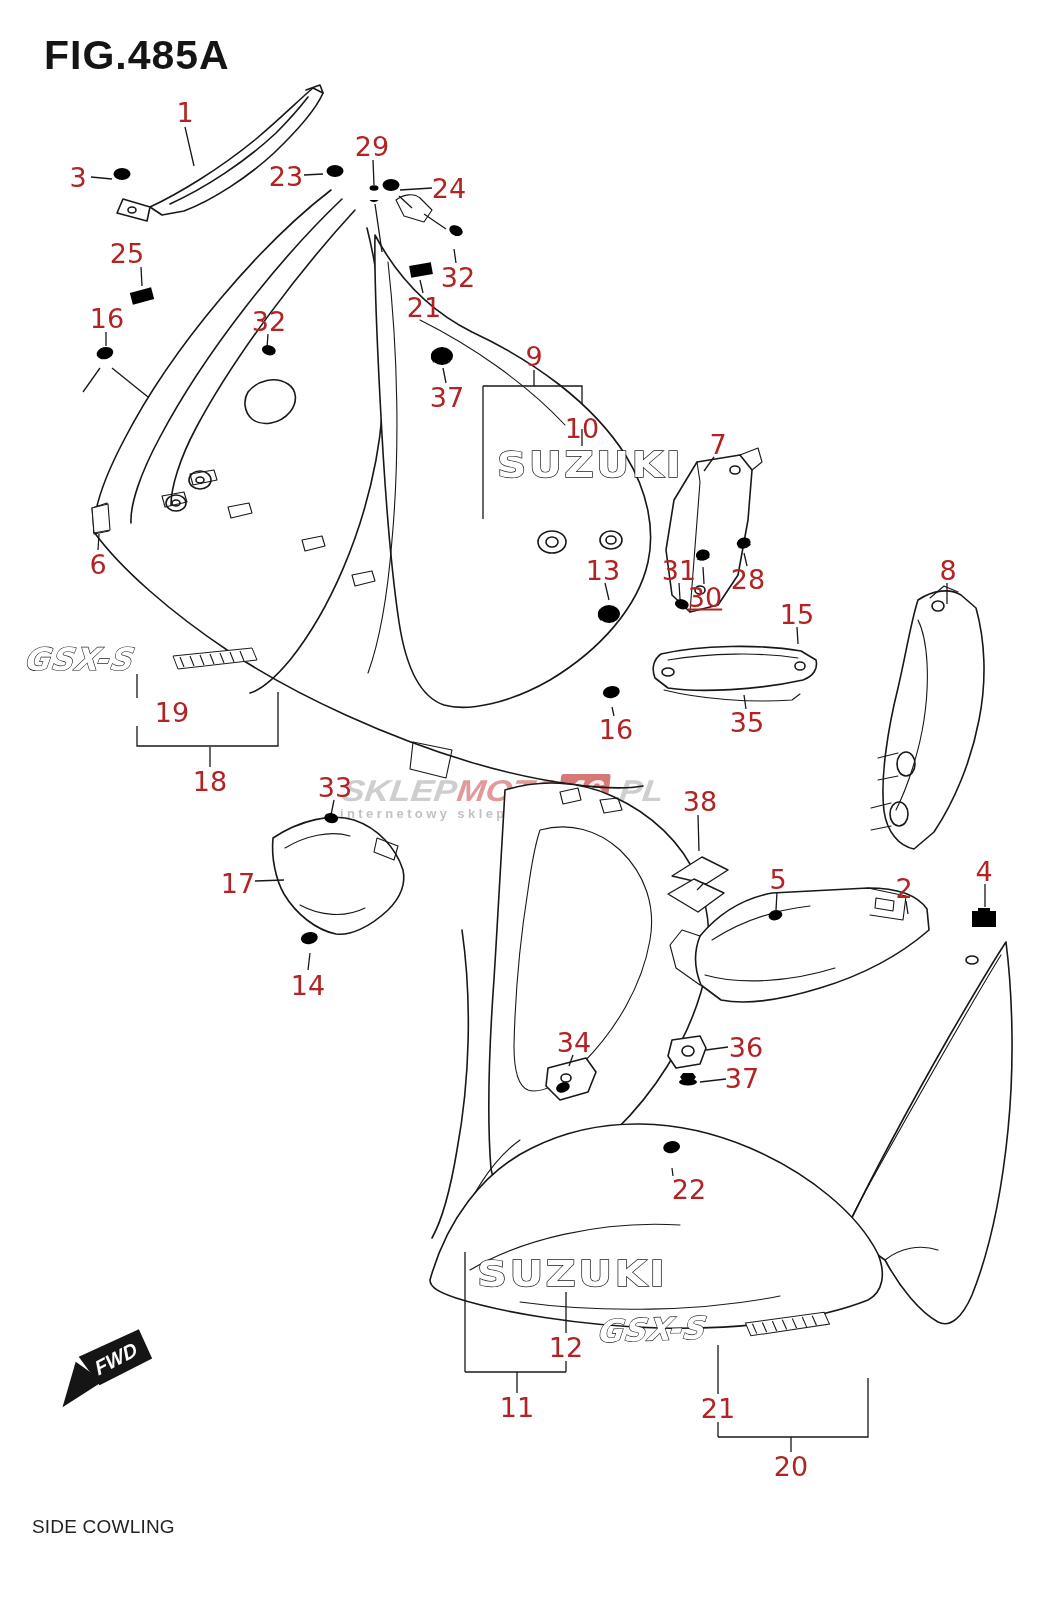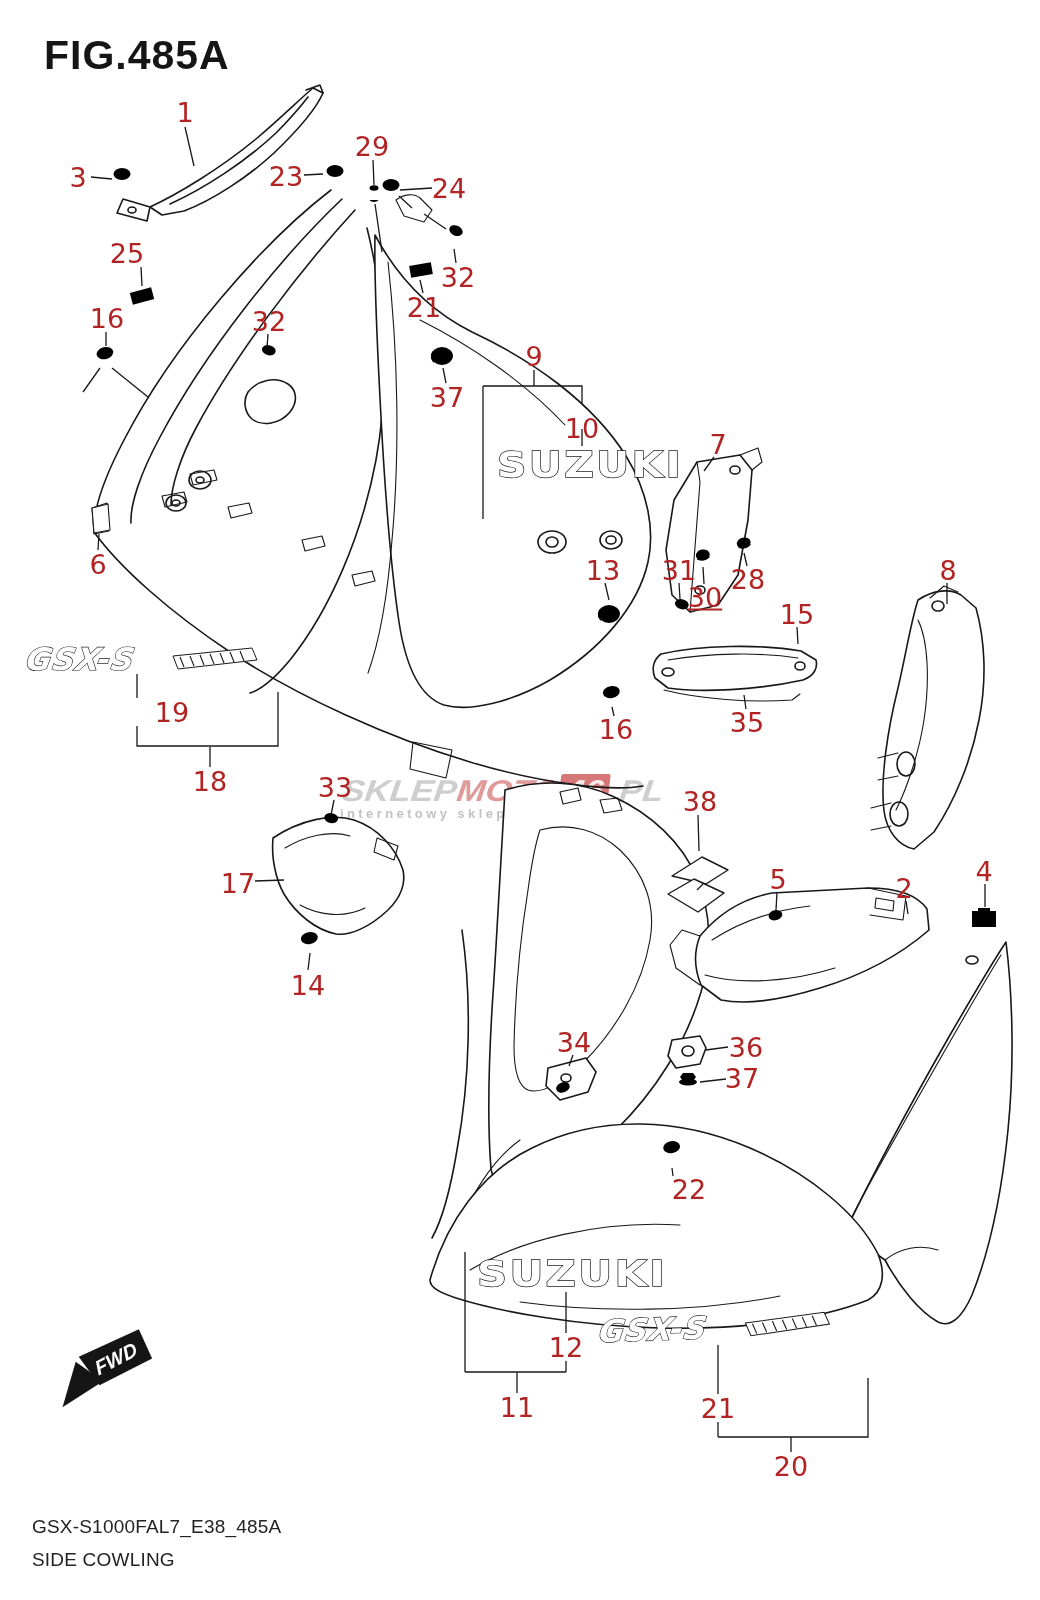--- a/index.html
+++ b/index.html
@@ -405,17 +405,16 @@
       <div class="co" style="left: 746px; top: 1047px;">36</div>
       <div class="co" style="left: 742px; top: 1078px;">37</div>
       <div class="co" style="left: 673px; top: 1189px; margin-left: 16px;">22</div>
       <div class="co" style="left: 566px; top: 1347px;">12</div>
       <div class="co" style="left: 517px; top: 1407px;">11</div>
       <div class="co" style="left: 718px; top: 1408px;">21</div>
       <div class="co" style="left: 791px; top: 1466px;">20</div>
     </div>
 
   <div class="footer">
-    <div>GSX-S1000FAL7_E38_485A</div>
     <div>SIDE COWLING</div>
   </div>
 
 </div>
 
 </body></html>

